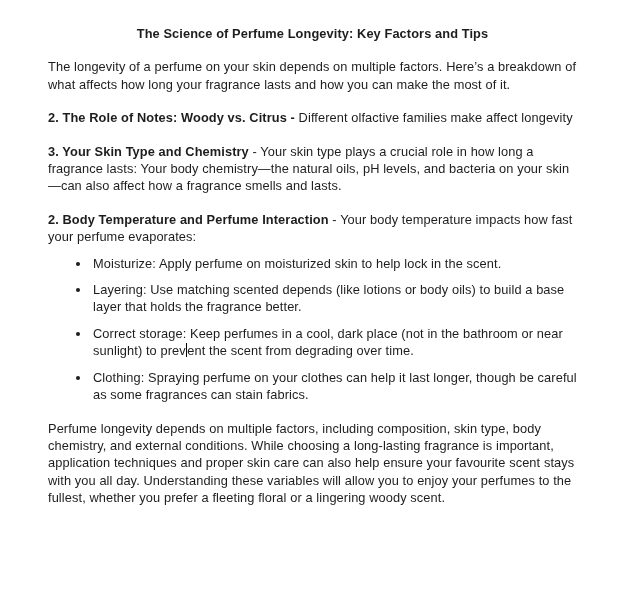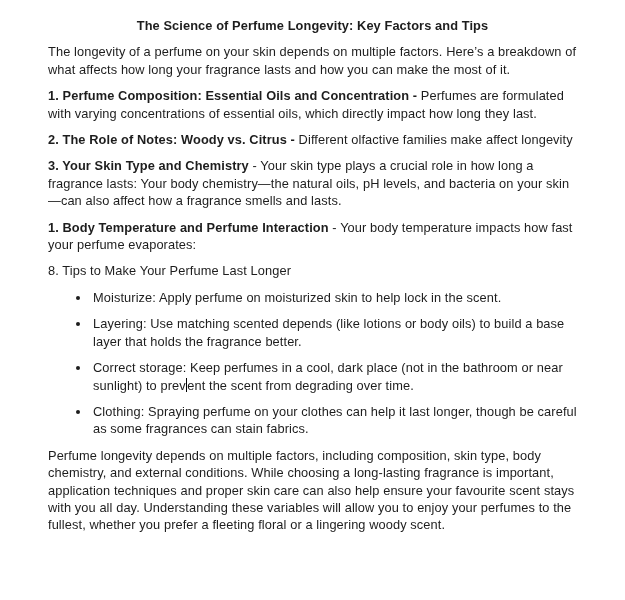--- a/index.html
+++ b/index.html
@@ -17,21 +17,21 @@
     width: 625px;
     height: 600px;
     padding: 9px 48px 0 48px;
     font-family: "Liberation Sans", "DejaVu Sans", sans-serif;
     font-size: 12.8px;
     line-height: 17.4px;
     color: #1d1d1d;
     letter-spacing: 0.1px;
   }
   .doc-canvas p {
-    margin: 8px 0 9px 0;
+    margin: 16px 0 9px 0;
   }
   .doc-title {
     text-align: center;
     font-weight: 700;
   }
   .bold-para {
     font-weight: 400;
   }
   .section-heading {
     font-weight: 700;
@@ -55,43 +55,38 @@
 </style>
 </head>
 <body>
 
 <div class="doc-canvas">
 
   <p class="doc-title">The Science of Perfume Longevity: Key Factors and Tips</p>
 
   <p class="bold-para">The longevity of a perfume on your skin depends on multiple factors. Here’s a breakdown of what affects how long your fragrance lasts and how you can make the most of it.</p>
 
-  <p>
-    <span class="section-heading">1. Perfume Composition: Essential Oils and Concentration -</span>
-    <span>Perfumes are formulated with varying concentrations of essential oils, which directly impact how long they last.</span>
-  </p>
 
   <p>
     <span class="section-heading">2. The Role of Notes: Woody vs. Citrus -</span>
     <span>Different olfactive families make affect longevity</span>
   </p>
 
   <p>
     <span class="section-heading">3. Your Skin Type and Chemistry</span>
     <span>- Your skin type plays a crucial role in how long a fragrance lasts: Your body chemistry—the natural oils, pH levels, and bacteria on your skin—can also affect how a fragrance smells and lasts.</span>
   </p>
 
   <p>
-    <span class="section-heading">1. Body Temperature and Perfume Interaction</span>
+    <span class="section-heading">2. Body Temperature and Perfume Interaction</span>
     <span>- Your body temperature impacts how fast your perfume evaporates:</span>
   </p>
 
 
 
-  <p class="bold-para">8. Tips to Make Your Perfume Last Longer</p>
 
   <ul class="tips-list">
     <li>Moisturize: Apply perfume on moisturized skin to help lock in the scent.</li>
     <li>Layering: Use matching scented depends (like lotions or body oils) to build a base layer that holds the fragrance better.</li>
     <li>Correct storage: Keep perfumes in a cool, dark place (not in the bathroom or near sunlight) to prev<span class="text-caret"></span>ent the scent from degrading over time.</li>
     <li>Clothing: Spraying perfume on your clothes can help it last longer, though be careful as some fragrances can stain fabrics.</li>
   </ul>
 
   <p class="bold-para">Perfume longevity depends on multiple factors, including composition, skin type, body chemistry, and external conditions. While choosing a long-lasting fragrance is important, application techniques and proper skin care can also help ensure your favourite scent stays with you all day. Understanding these variables will allow you to enjoy your perfumes to the fullest, whether you prefer a fleeting floral or a lingering woody scent.</p>
 

